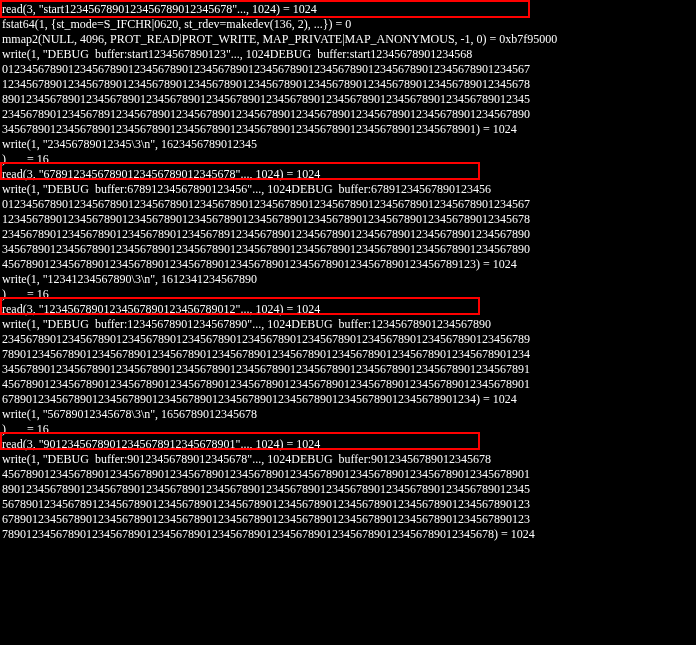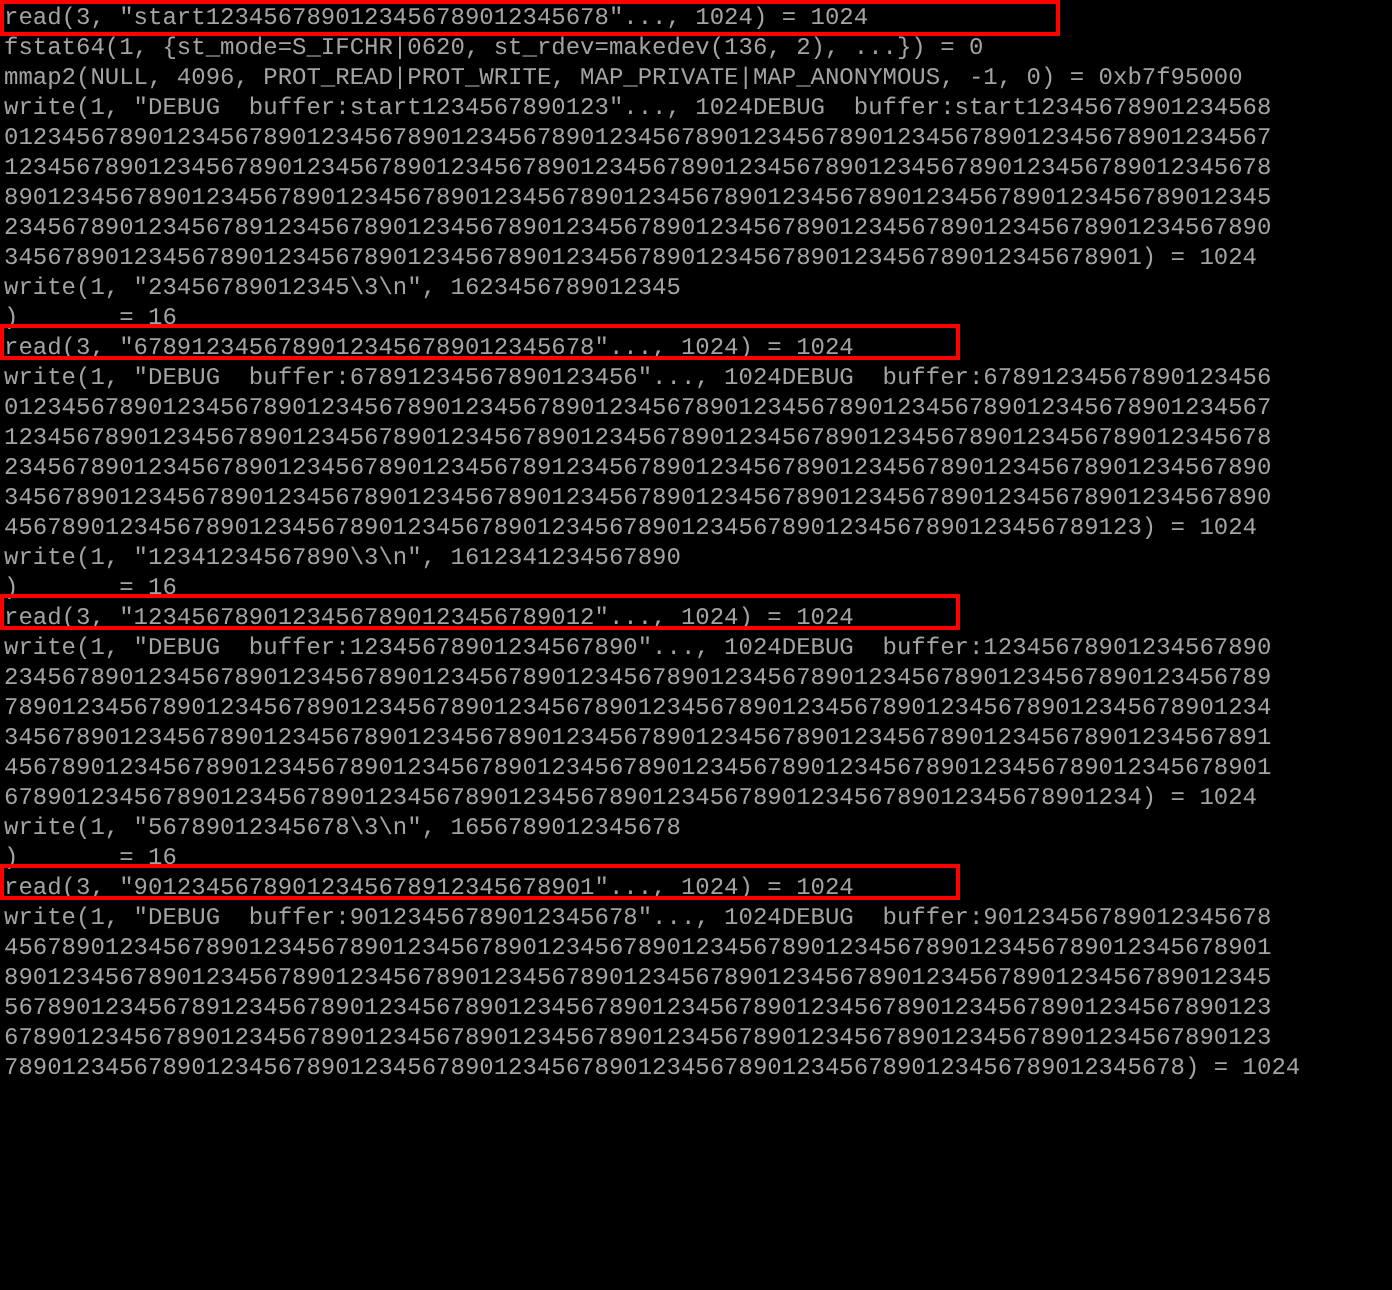--- a/index.html
+++ b/index.html
@@ -4,24 +4,24 @@
 <style>
   html, body {
     margin: 0;
     padding: 0;
     background: #000;
     width: 696px;
     height: 645px;
     overflow: hidden;
   }
   .terminal {
-    font-family: Liberation Mono, monospace;
+    font-family: Liberation Serif, serif;
     font-size: 12px;
     line-height: 15px;
-    color: #a3a3a3;
+    color: #ffffff;
     white-space: pre;
     padding: 2px 16px 0 2px;
     position: relative;
   }
   .line {
     overflow: hidden;
     white-space: pre;
     height: 15px;
   }
   .highlight-box {

